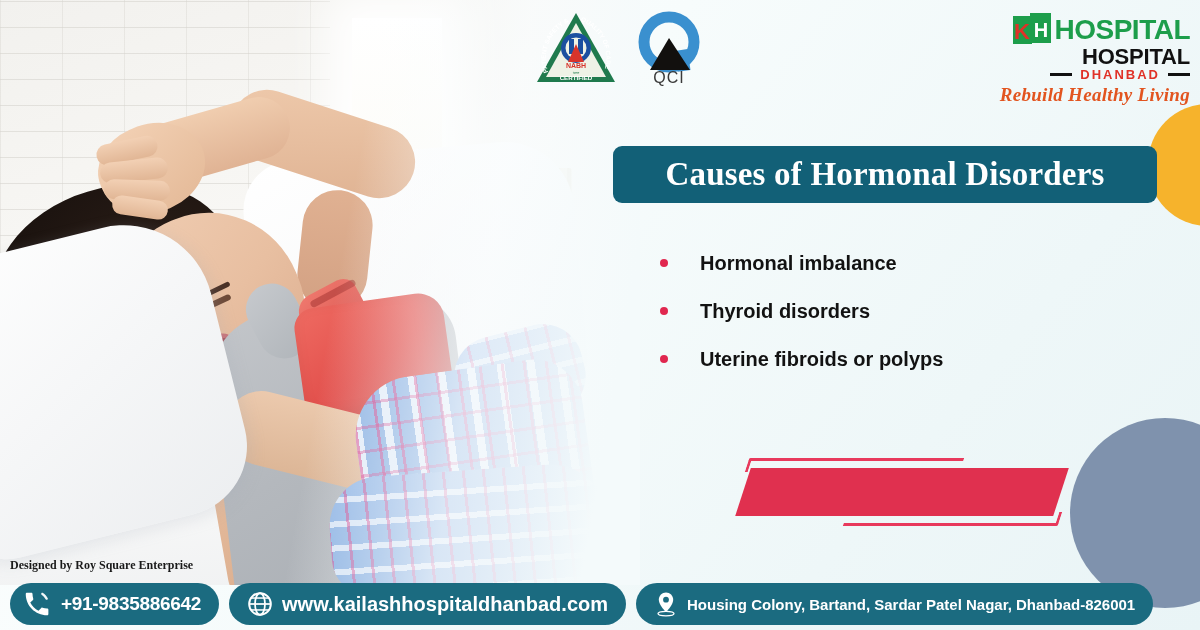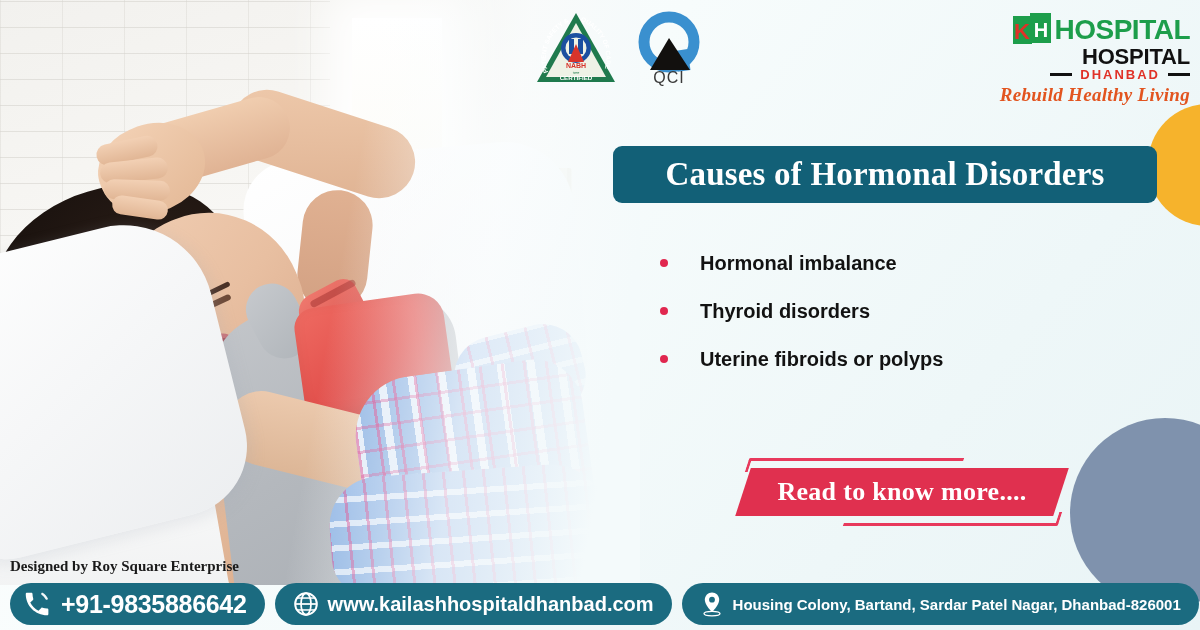--- a/index.html
+++ b/index.html
@@ -322,39 +322,39 @@
     display:flex; align-items:center; justify-content:center;
     font-family:"Liberation Serif", serif;
     font-weight:bold; font-size:26px; color:#ffffff;
     letter-spacing:.3px; white-space:nowrap;
   }
 
   
   .designed{
     position:absolute; left:10px; top:558px; z-index:7;
     font-family:"Liberation Serif", serif;
-    font-weight:bold; font-size:15px; color:#1a1a1a;
+    font-weight:bold; font-size:12px; color:#1a1a1a;
   }
 
   
   .contact-bar{
     position:absolute; left:0; bottom:0; width:1200px; height:52px;
     display:flex; align-items:center; gap:10px;
     padding:0 10px; z-index:8;
   }
   .pill{
     height:42px; background:#1b6b80;
     border-radius:24px;
     display:flex; align-items:center; gap:9px;
     padding:0 18px; color:#fff;
     font-family:"Liberation Sans", sans-serif;
     font-weight:bold;
     white-space:nowrap;
   }
-  .pill-phone{ font-size:25px; letter-spacing:-.3px; padding-left:12px;}
+  .pill-phone{ font-size:19px; letter-spacing:-.3px; padding-left:12px;}
   .pill-web{ font-size:20px; }
   .pill-addr{ font-size:15px; flex:0 0 auto; }
   .icon-sq{ flex:0 0 auto; display:flex; align-items:center; }
 
 </style>
 </head>
 <body>
 
 <div id="poster">
 
@@ -472,21 +472,20 @@
     <div class="bullet-row">
       <span class="dot"></span>
       <span class="bullet-text">Uterine fibroids or polyps</span>
     </div>
   </div>
 
   <div class="cta-wrap">
     <span class="cta-line-top"></span>
     <span class="cta-body"></span>
     <span class="cta-line-bot"></span>
-    <span class="cta-label">Read to know more....</span>
   </div>
 
   <div class="designed">Designed  by  Roy Square Enterprise</div>
 
   <div class="contact-bar">
     <div class="pill pill-phone">
       <span class="icon-sq">
         <svg width="30" height="30" viewBox="0 0 24 24" fill="#ffffff">
           <path d="M6.6 10.8c1.4 2.8 3.8 5.1 6.6 6.6l2.2-2.2c.3-.3.7-.4 1-.2 1.2.4 2.4.6 3.7.6.6 0 1 .4 1 1V20c0 .6-.4 1-1 1C10.6 21 3 13.4 3 4c0-.6.4-1 1-1h3.4c.6 0 1 .4 1 1 0 1.3.2 2.5.6 3.7.1.4 0 .8-.2 1l-2.2 2.1z"></path>
           <path d="M15.5 3.4c.3-.4.9-.5 1.3-.2 1.6 1.1 2.9 2.5 3.8 4.2.2.5 0 1-.5 1.2-.5.2-1 0-1.2-.5-.8-1.4-1.9-2.6-3.2-3.5-.4-.2-.5-.8-.2-1.2z" opacity="0.95"></path>

